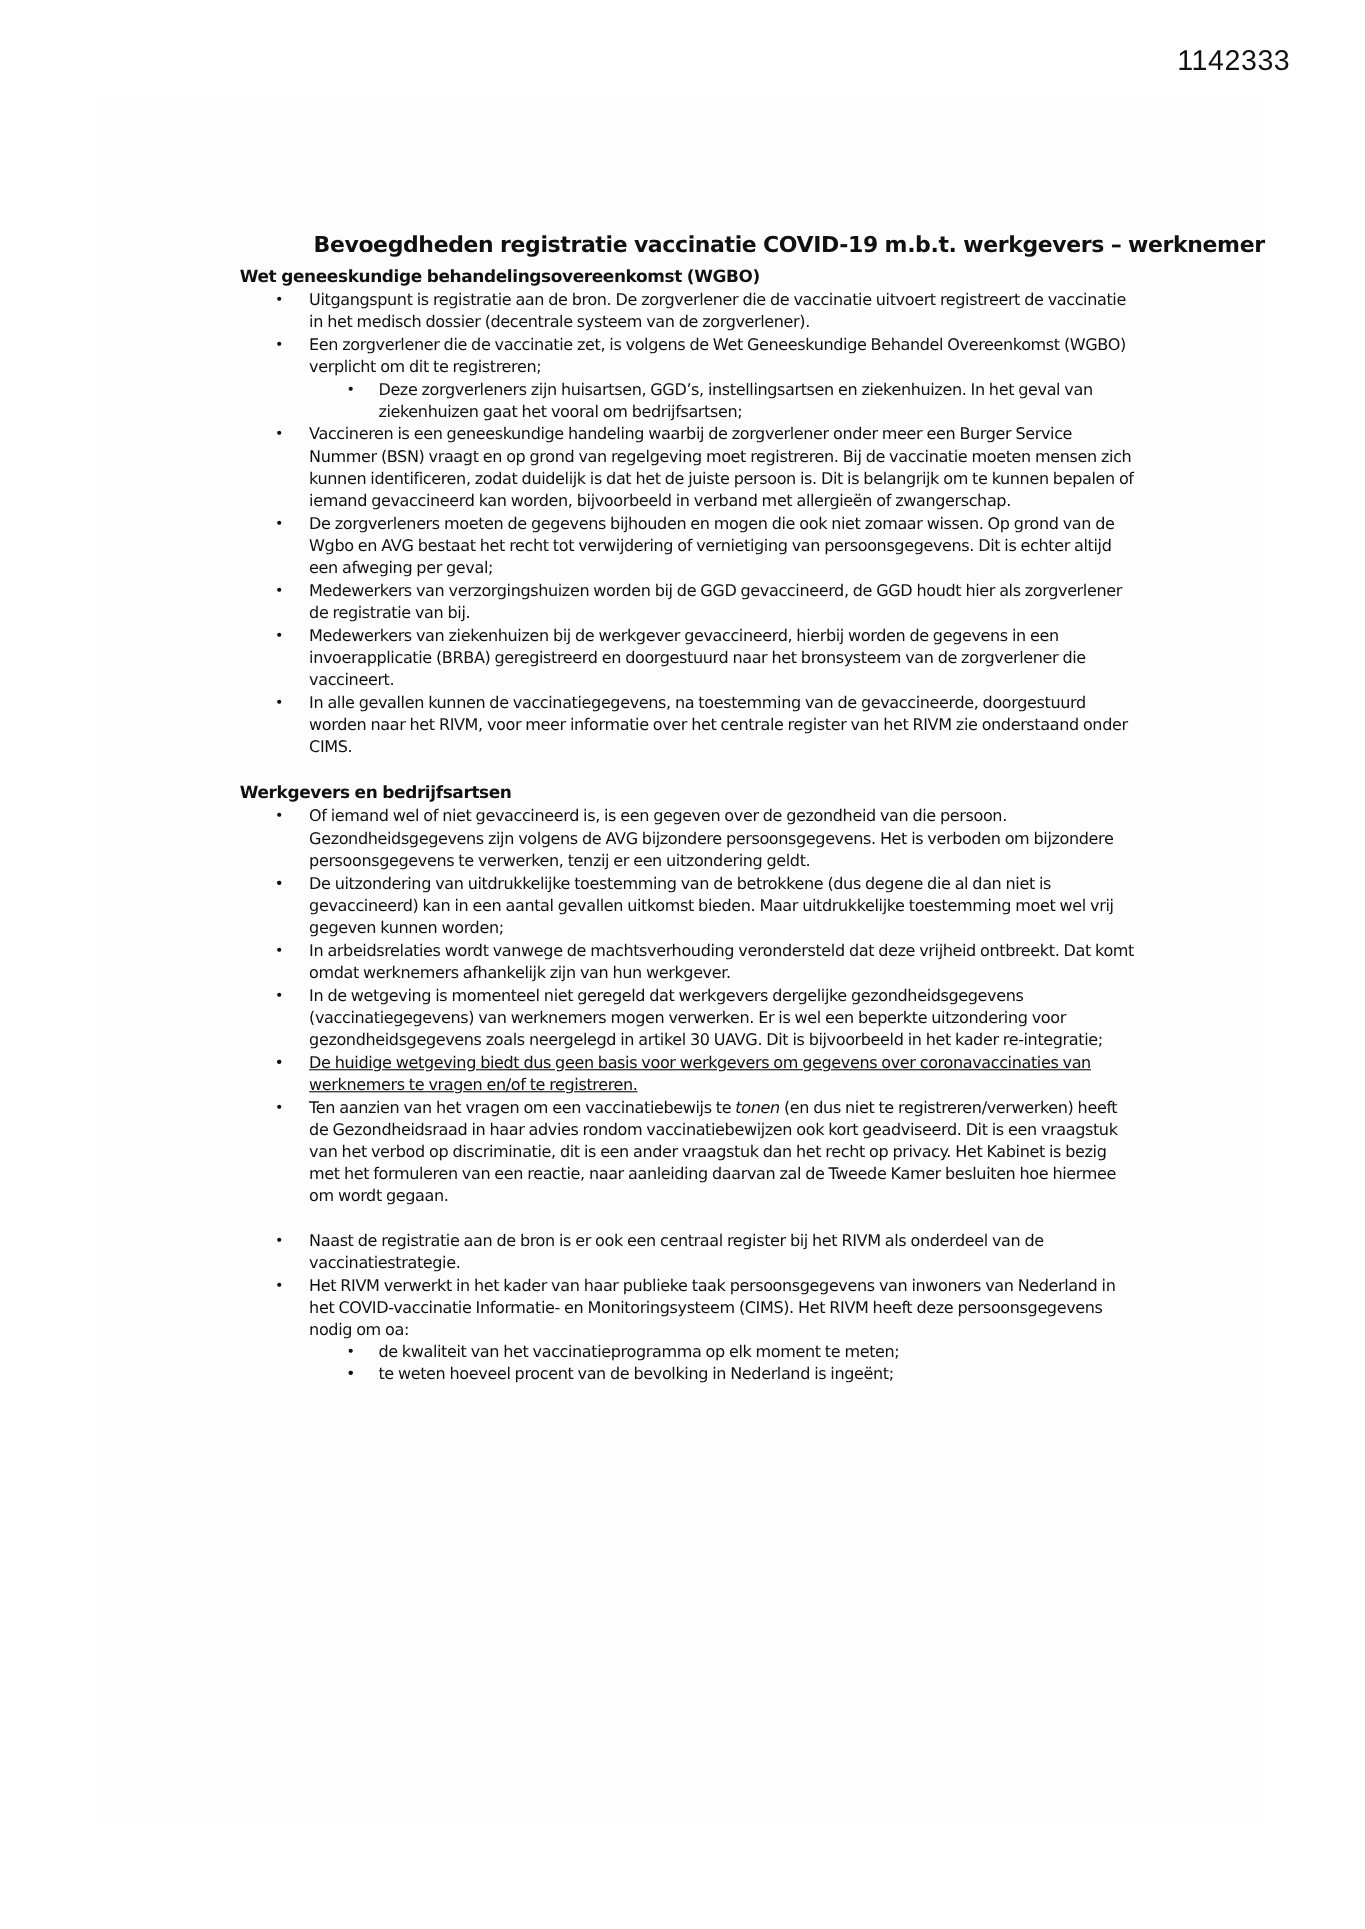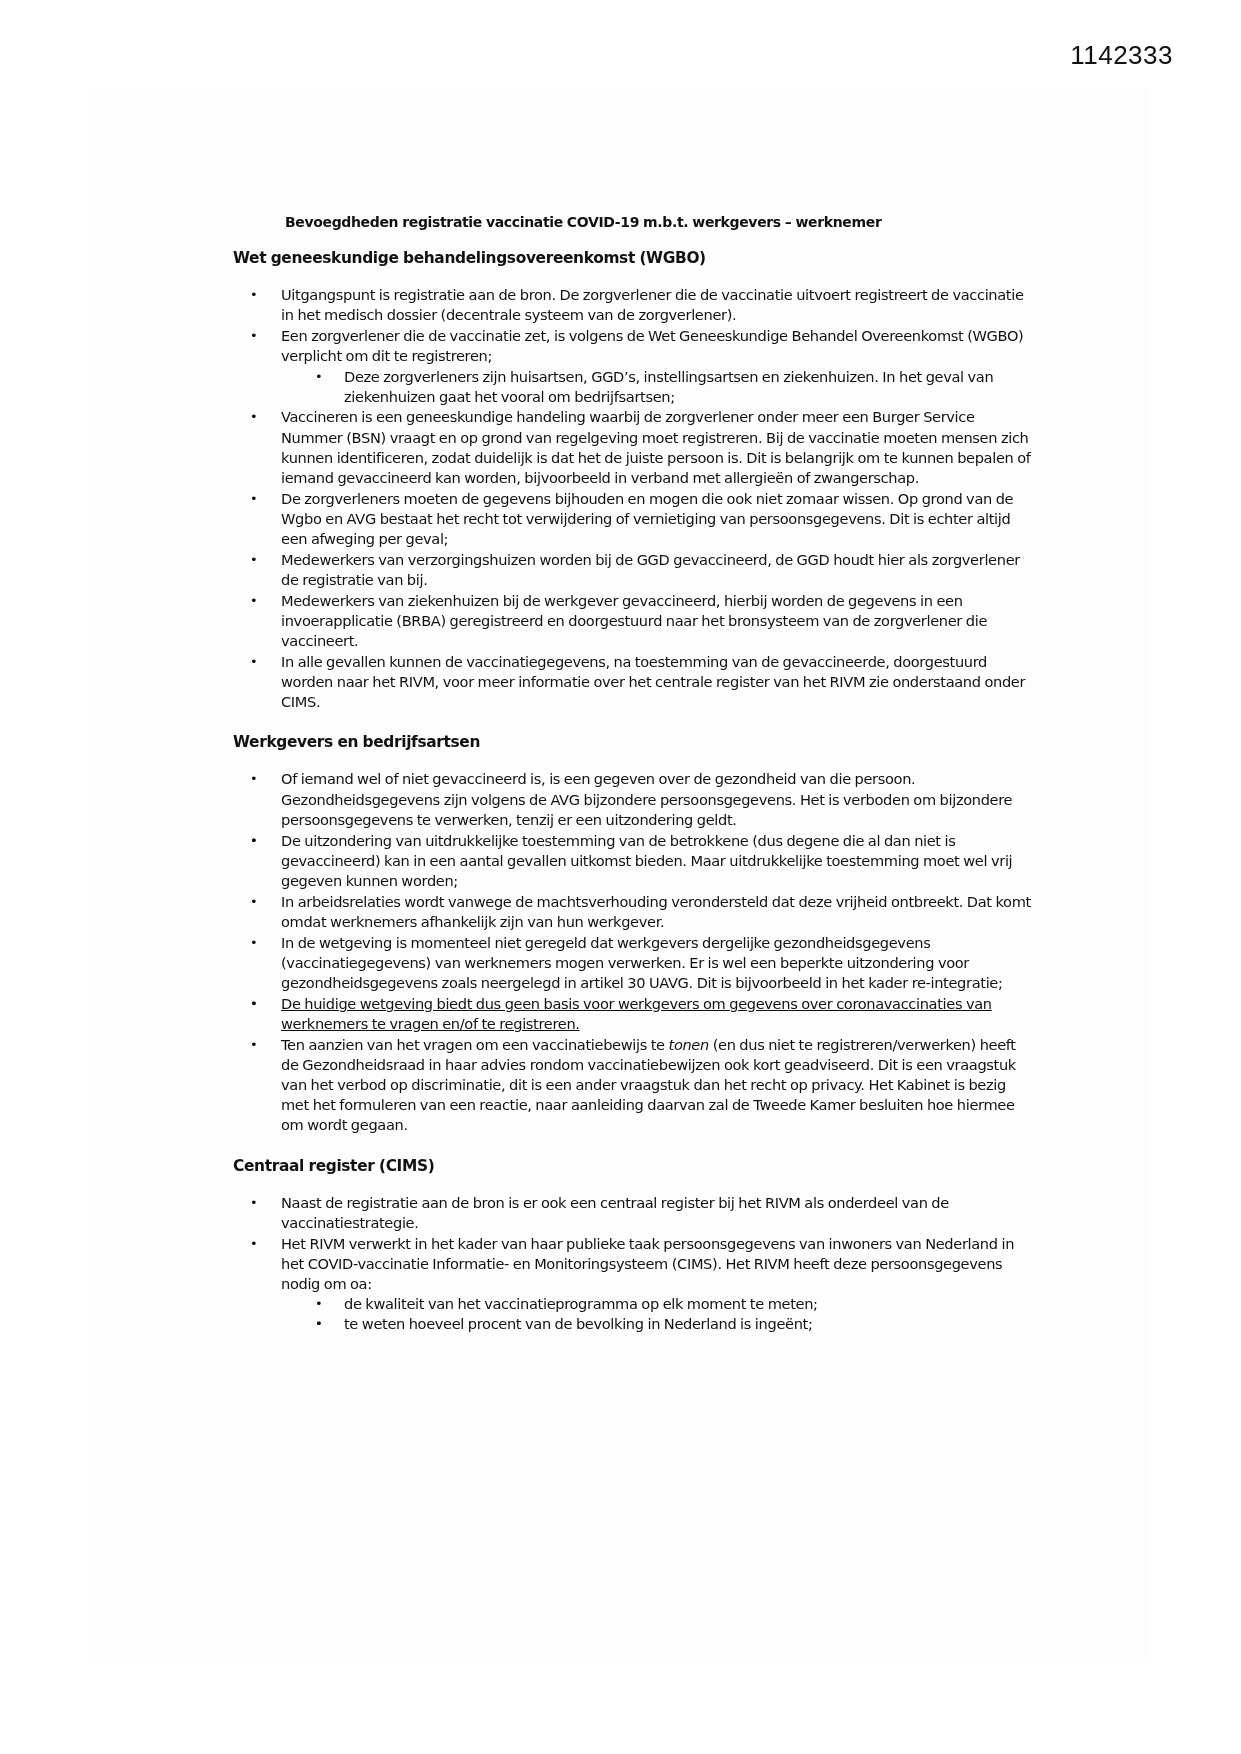--- a/index.html
+++ b/index.html
@@ -37,28 +37,28 @@
       left: 217px;
       top: 212px;
       width: 820px;
       font-size: 14.6px;
       line-height: 20.2px;
       letter-spacing: -0.35px;
       word-spacing: -0.5px;
     }
     .doc-title {
       font-weight: bold;
-      font-size: 14px;
+      font-size: 20px;
       margin: 0 0 9px 68px;
       white-space: nowrap;
     }
     .section-heading {
       font-weight: bold;
       font-size: 15.4px;
-      margin: 16px;
+      margin: 1px;
       line-height: 21px;
     }
     .section { margin-bottom: 20px; }
     ul.bullets {
       list-style: none;
       margin: 0;
       padding: 0;
     }
     ul.bullets > li {
       position: relative;
@@ -169,21 +169,20 @@
         <span class="underline">De huidige wetgeving biedt dus geen basis voor werkgevers om gegevens over coronavaccinaties van werknemers te vragen en/of te registreren.</span>
       </li>
       <li>
         <span class="bullet">•</span>
         <span>Ten aanzien van het vragen om een vaccinatiebewijs te </span><span class="italic">tonen</span><span> (en dus niet te registreren/verwerken) heeft de Gezondheidsraad in haar advies rondom vaccinatiebewijzen ook kort geadviseerd. Dit is een vraagstuk van het verbod op discriminatie, dit is een ander vraagstuk dan het recht op privacy. Het Kabinet is bezig met het formuleren van een reactie, naar aanleiding daarvan zal de Tweede Kamer besluiten hoe hiermee om wordt gegaan.</span>
       </li>
     </ul>
   </div>
 
   <div class="section">
-    <div class="section-heading">Centraal register (CIMS)</div>
     <ul class="bullets">
       <li>
         <span class="bullet">•</span>
         <span>Naast de registratie aan de bron is er ook een centraal register bij het RIVM als onderdeel van de vaccinatiestrategie.</span>
       </li>
       <li>
         <span class="bullet">•</span>
         <span>Het RIVM verwerkt in het kader van haar publieke taak persoonsgegevens van inwoners van Nederland in het COVID-vaccinatie Informatie- en Monitoringsysteem (CIMS). Het RIVM heeft deze persoonsgegevens nodig om oa:</span>
         <ul class="nested">
           <li>

